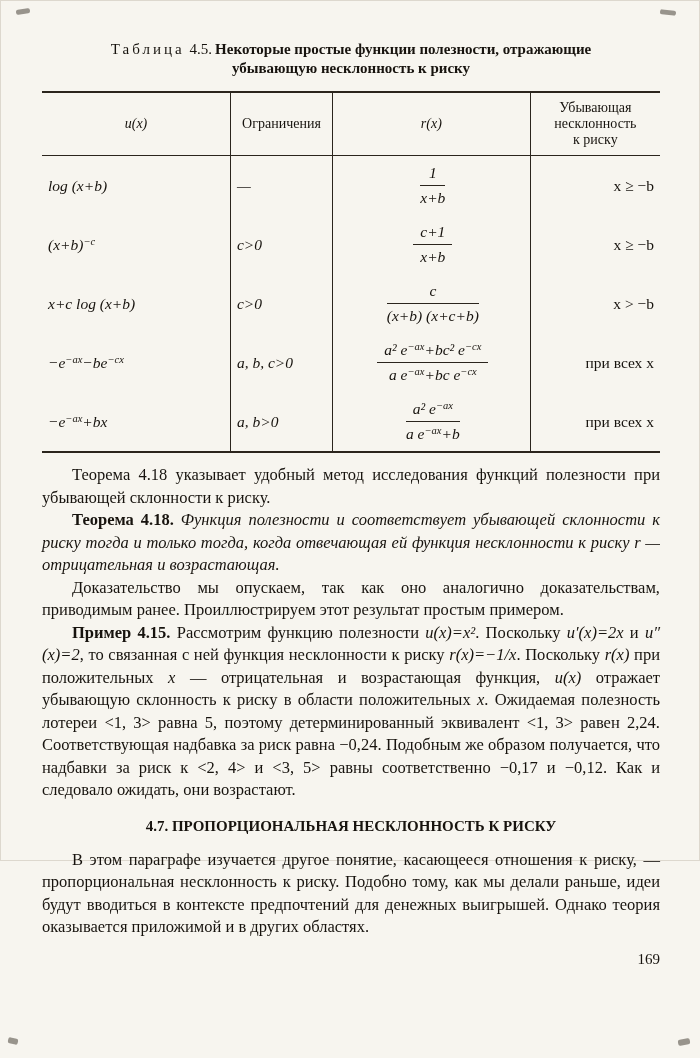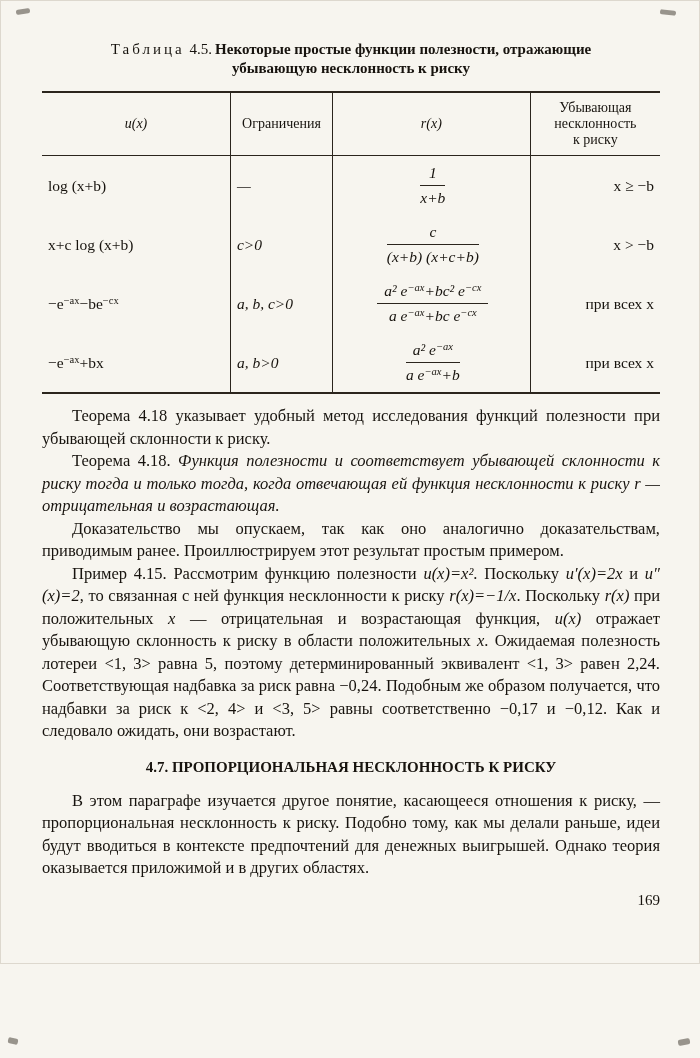--- a/index.html
+++ b/index.html
@@ -5,21 +5,21 @@
   *{margin:0;padding:0;box-sizing:border-box;}
   html,body{width:700px;height:1058px;}
   body{
     background:#f7f5ef;
     font-family:"Liberation Serif","DejaVu Serif",serif;
     color:#17130e;
     overflow:hidden;
   }
   .page{
     position:relative;
-    width:700px;height:964px;
+    width:700px;height:861px;
     padding:40px 40px 0 42px;
     box-shadow:inset 0 0 0 1px #ddd8ce;
   }
   
   .artifact{position:absolute;background:#4a433a;border-radius:2px;opacity:.55;}
   .a1{left:16px;top:9px;width:14px;height:5px;transform:rotate(-8deg);}
   .a2{left:660px;top:10px;width:16px;height:5px;transform:rotate(6deg);}
   .a3{left:8px;top:1038px;width:10px;height:6px;transform:rotate(12deg);}
   .a4{left:678px;top:1039px;width:12px;height:6px;transform:rotate(-10deg);}
 
@@ -50,35 +50,35 @@
     vertical-align:middle;
     padding:7px 3px;
   }
   .h-u,.h-r{font-style:italic;font-size:15px;}
   .h-cond{font-weight:bold;white-space:pre-line;font-size:13.5px;}
   .dtable td{
     padding:8px 6px;
     vertical-align:middle;
     font-size:15.5px;line-height:19px;
   }
-  .c-u{padding-left:15px;}
+  .c-u{padding-left:15px;font-style:italic;}
   .c-con{padding-left:7px;font-style:italic;}
   .c-r{text-align:center;}
   .c-cond{padding-left:6px;font-weight:400;text-align:right;}
   .rwrap{display:inline-block;white-space:nowrap;}
   .pre{font-style:italic;display:inline-block;vertical-align:middle;margin-right:3px;}
   .frac{display:inline-block;vertical-align:middle;text-align:center;font-style:italic;}
   .frac .num{display:block;border-bottom:1.2px solid #2b251d;padding:0 7px 3px;line-height:18px;}
   .frac .den{display:block;padding-top:3px;line-height:18px;}
   sup{font-size:10.5px;line-height:0;position:relative;top:-0.45em;vertical-align:baseline;}
 
   
   .bodytext{margin-top:11px;font-size:16.5px;line-height:22.5px;text-align:justify;}
   .bodytext p{text-indent:30px;}
-  .b{font-weight:normal;margin-top:48px;}
+  .b{font-weight:bold;margin-top:48px;}
   .i{font-style:italic;}
   .section-heading{
     text-align:center;font-weight:bold;
     font-size:15px;line-height:19px;
     margin:15px 0 13px;
   }
   .pageno{text-align:right;font-size:15px;margin-top:12px;}
 </style>
 </head>
 <body>
@@ -115,20 +115,28 @@
     <tbody>
       <tr>
         <td class="c-u">log (x+b)</td>
         <td class="c-con">—</td>
         <td class="c-r">
           <span class="rwrap"><span class="pre"></span><span class="frac"><span class="num">1</span><span class="den">x+b</span></span></span>
         </td>
         <td class="c-cond">x ≥ −b</td>
       </tr>
       <tr>
+        <td class="c-u">(x+b)<sup>−c</sup></td>
+        <td class="c-con">c&gt;0</td>
+        <td class="c-r">
+          <span class="rwrap"><span class="pre"></span><span class="frac"><span class="num">c+1</span><span class="den">x+b</span></span></span>
+        </td>
+        <td class="c-cond">x ≥ −b</td>
+      </tr>
+      <tr>
         <td class="c-u">x+c log (x+b)</td>
         <td class="c-con">c&gt;0</td>
         <td class="c-r">
           <span class="rwrap"><span class="pre"></span><span class="frac"><span class="num">c</span><span class="den">(x+b) (x+c+b)</span></span></span>
         </td>
         <td class="c-cond">x &gt; −b</td>
       </tr>
       <tr>
         <td class="c-u">−e<sup>−ax</sup>−be<sup>−cx</sup></td>
         <td class="c-con">a, b, c&gt;0</td>

